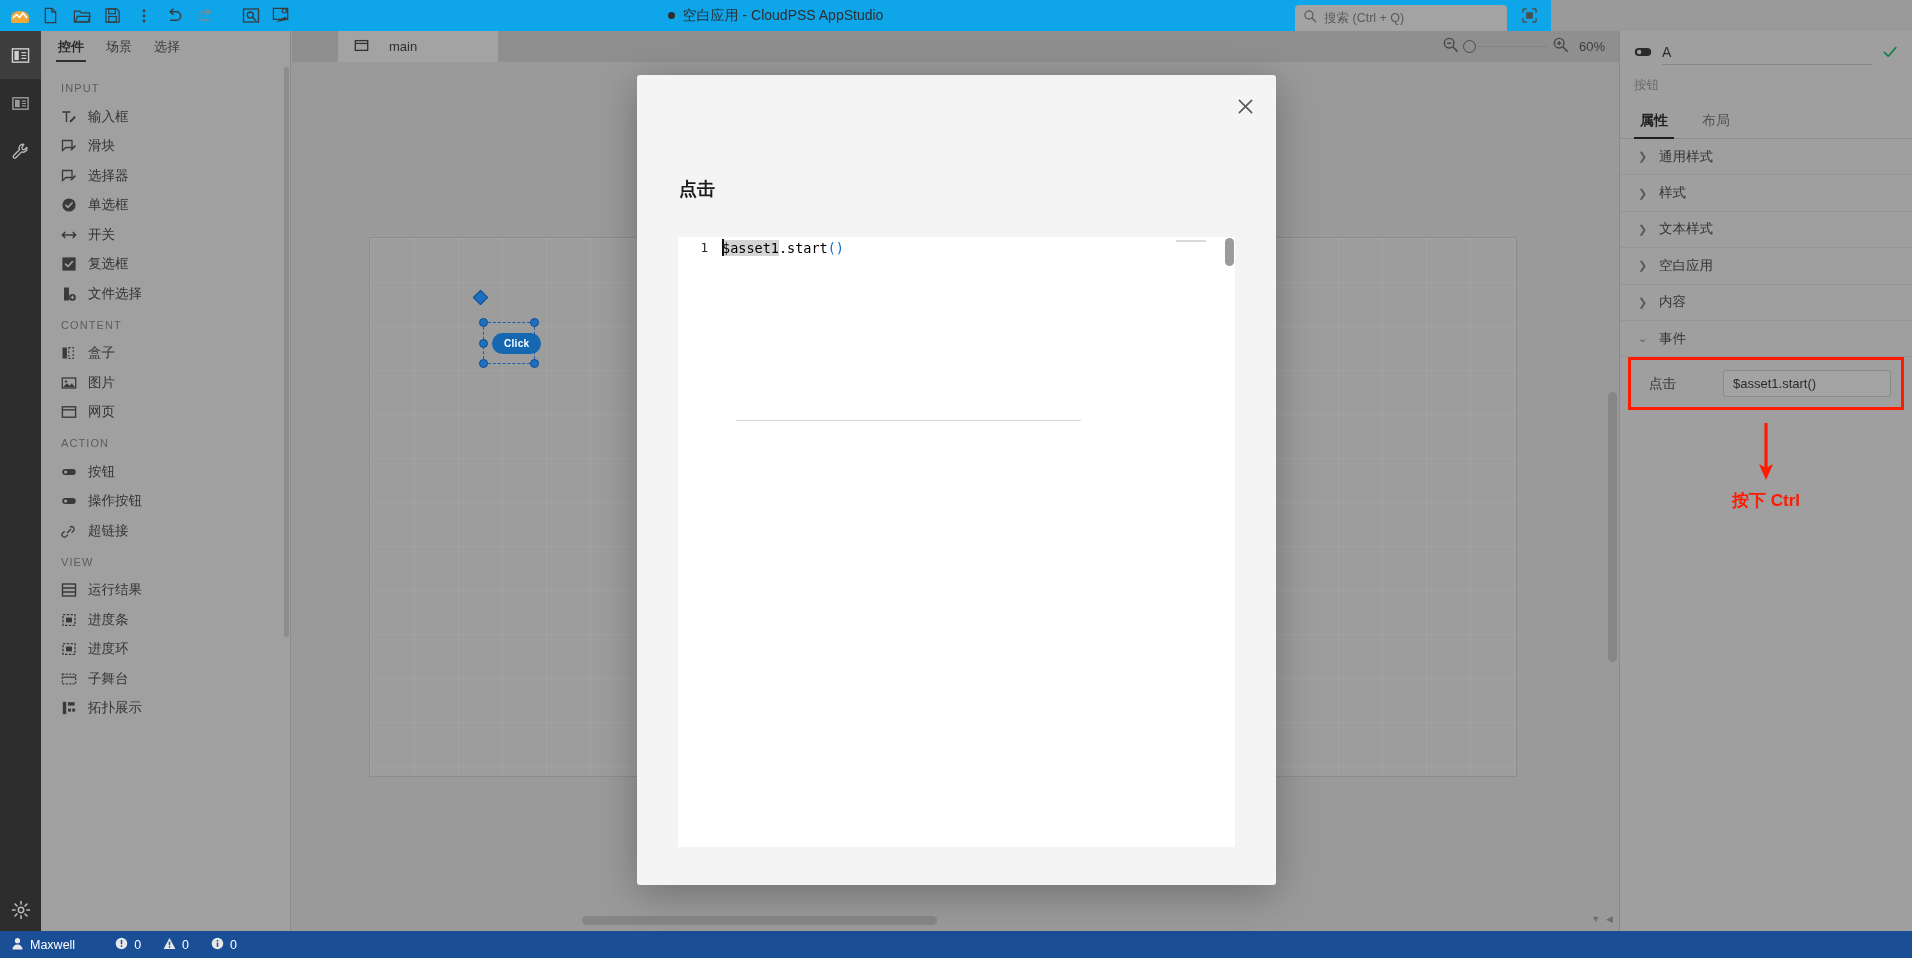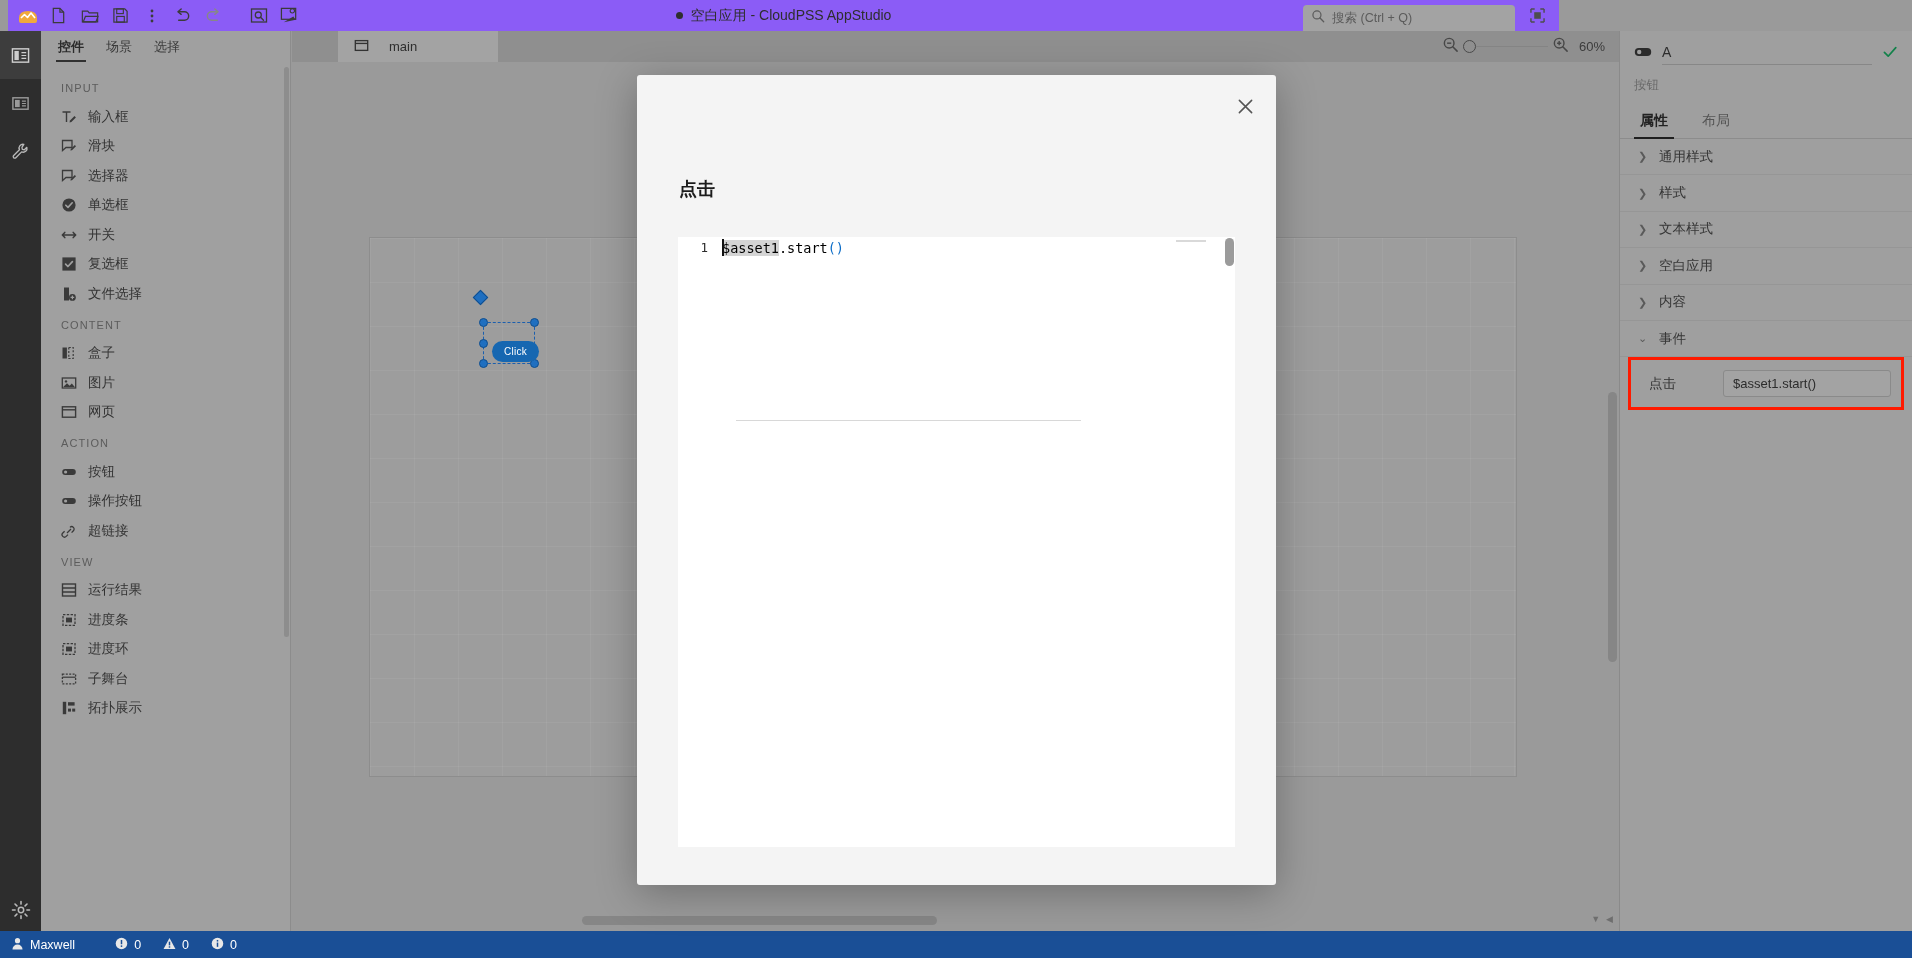--- a/index.html
+++ b/index.html
@@ -11,22 +11,22 @@
   }
   #app {
     position: relative;
     width: 1912px; height: 958px;
     background: #9a9a9a;
     overflow: hidden;
   }
 
   
   .titlebar {
-    position: absolute; top: 0; left: 8px; width: 1551px; height: 31px;
-    background: #8b5cf6;
+    position: absolute; top: 0; left: 0; width: 1551px; height: 31px;
+    background: #0ea5e9;
     display: flex; align-items: center;
     -webkit-user-select: none; user-select: none;
   }
   .titlebar-center {
     position: absolute; left: 0; right: 0; text-align: center;
     font-size: 14px; color: #2e2e2e; line-height: 31px;
   }
   .dot-mod {
     display: inline-block; width: 7px; height: 7px; border-radius: 50%;
     background: #2e2e2e; margin-right: 8px; vertical-align: middle;
@@ -137,23 +137,22 @@
     position: absolute; left: 77px; top: 175px; width: 1148px; height: 540px;
     background:
       repeating-linear-gradient(to right, rgba(255,255,255,0.055) 0 1px, transparent 1px 44px),
       repeating-linear-gradient(to bottom, rgba(255,255,255,0.055) 0 1px, transparent 1px 44px),
       #9d9d9d;
     border: 1px solid #8d8d8d;
   }
   .stage-btn {
     position: absolute; left: 122px; top: 95px;
     background: #1667b1; color: #fff; border-radius: 13px;
-    font-size: 10px; font-weight: normal; padding: 5px 12px;
+    font-size: 10px; font-weight: bold; padding: 5px 12px;
     letter-spacing: .3px;
-    margin-top: 8px;
   }
   .sel-box {
     position: absolute; left: 113px; top: 84px; width: 52px; height: 42px;
     border: 1px dashed #1b5fae;
   }
   .handle {
     position: absolute; width: 9px; height: 9px; border-radius: 50%;
     background: #1f6fc0; border: 1px solid #0f4e8f;
   }
   .rot-handle {
@@ -704,20 +703,27 @@
       </div>
     </div>
 
     <div class="ev-wrap">
       <div class="ev-row">
         <span class="ev-label">点击</span>
         <span class="ev-input">$asset1.start()</span>
       </div>
     </div>
 
+    <div class="annot">
+      <svg class="annot-arrow" width="30" height="62" viewBox="0 0 30 62">
+        <path d="M15 1 L15 46" stroke="#ff1a00" stroke-width="3.2" stroke-linecap="round"></path>
+        <path d="M15 57 L8 41 L15 45 L22 41 Z" fill="#ff1a00"></path>
+      </svg>
+      <div class="annot-text">按下 Ctrl</div>
+    </div>
   </div>
 
   <div class="statusbar">
     <div class="sb-item">
       <span>
         <svg width="13" height="13" viewBox="0 0 14 14">
           <circle cx="7" cy="4" r="2.8" fill="#e8e8e8"></circle>
           <path d="M1.6 13.5 a5.4 5.4 0 0 1 10.8 0 z" fill="#e8e8e8"></path>
         </svg>
       </span>

